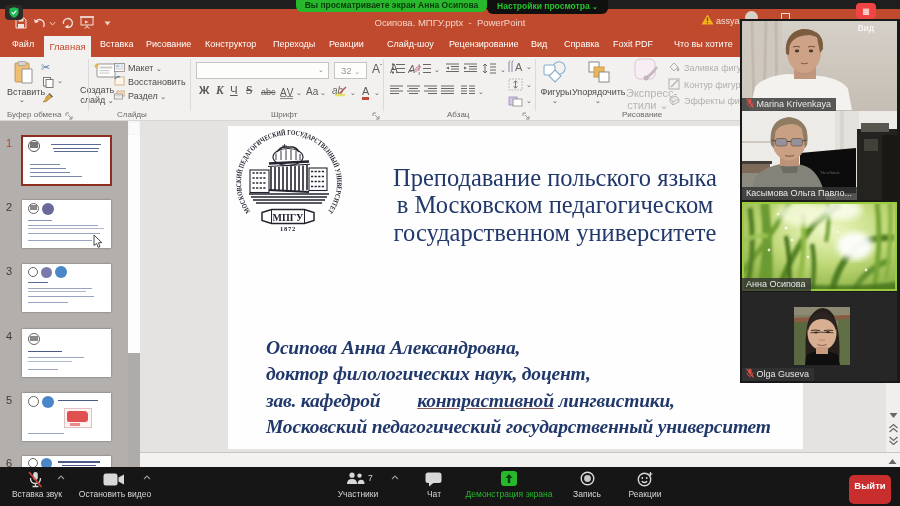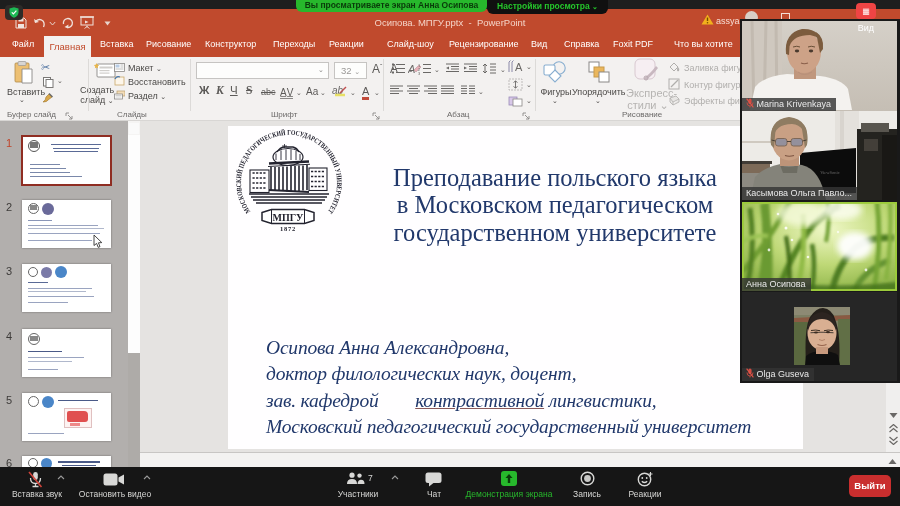--- a/index.html
+++ b/index.html
@@ -47,42 +47,42 @@
   .tnum { position:absolute; left:6px; font-size:11px; color:#3d3b39; }
 
   
   #mainarea { left:140px; top:121px; width:760px; height:331px; background:#e5e3e1; }
   #slide { left:228px; top:126px; width:575px; height:323px; background:#fffeff; }
 
   #slidetitle { left:330px; top:164px; width:450px; text-align:center;
      font-family:"Liberation Serif", serif; font-size:24.5px; line-height:27.4px;
      color:#21386b; }
   #authors { left:266px; top:335px; font-family:"Liberation Serif", serif;
-     font-style:italic; font-size:19.5px; letter-spacing:-0.2px; line-height:26.4px; color:#21386b; }
+     font-style:italic; font-size:19.5px; letter-spacing:-0.2px; line-height:26.4px; color:#21386b;font-weight:bold; }
 
   
   #rightsb { left:886px; top:121px; width:14px; height:331px; background:#f0efee; }
 
   
   #notesbar { left:140px; top:452px; width:760px; height:18px; background:#f3f2f1;
      border-top:1px solid #c8c6c4; color:#565452; font-size:11px; }
 
   
   #vpanel { left:740px; top:19px; width:160px; height:364px; background:#191919;
      z-index:20; }
   .vtile { position:absolute; left:2px; width:155px; overflow:hidden; }
   .vlabel { position:absolute; left:0px; bottom:0px; height:13px;
      background:rgba(52,52,52,.82); color:#e8e8e8; font-size:9px; line-height:13px;
      padding:0 5px 0 4px; white-space:nowrap; }
 
   
   #ztoolbar { left:0; top:467px; width:900px; height:39px; background:#161616;
      z-index:50; }
   .zitem { position:absolute; text-align:center; color:#d6d6d4; font-size:8.5px; }
-  #leavebtn { position:absolute; left:849px; top:8px; width:42px; height:22px;
+  #leavebtn { position:absolute; left:849px; top:8px; width:42px; height:29px;
      background:#c92e2e; border-radius:5px; color:#fff; font-weight:bold;
      font-size:9.5px; text-align:center; line-height:21px; }
 </style>
 </head>
 <body>
   <div class="abs" id="topbar"></div>
   <div class="abs" id="titlebar"></div>
   <div class="abs" id="greenpill">Вы просматриваете экран Анна Осипова</div>
   <div class="abs" id="viewset">Настройки просмотра <span style="font-size:7px;">⌄</span></div>
   <div class="abs" id="shieldbtn"><svg width="18" height="15" viewBox="0 0 18 15">
@@ -323,21 +323,21 @@
       <rect x="1" y="1" width="10" height="10" fill="none" stroke="#b0aeac" stroke-width="1"></rect>
       <path d="M3,9 L10,2" stroke="#b0aeac" stroke-width="1.2"></path>
     </svg>
     <div class="abs" style="left:684px; top:80px; font-size:9px; color:#b0aeac;">Контур фигуры</div>
     <svg class="abs" style="left:668px; top:95px;" width="13" height="11" viewBox="0 0 13 11">
       <path d="M2,3 L8,1 L11,4 L5,7 Z M2,3 L2,7 L5,10 L5,7 M11,4 L11,7 L5,10" fill="#e8e6e4" stroke="#b0aeac" stroke-width="0.8"></path>
     </svg>
     <div class="abs" style="left:684px; top:96px; font-size:9px; color:#b0aeac;">Эффекты фигур</div>
   </div>
 
-  <div class="abs" style="left:7px; top:110px; font-size:8px; color:#6a6867;">Буфер слайд</div>
+  <div class="abs" style="left:7px; top:110px; font-size:8px; color:#6a6867;">Буфер обмена</div>
   <svg class="abs" style="left:65px; top:112px;" width="8" height="8" viewBox="0 0 8 8">
     <path d="M1,1 h3 M1,1 v3 M3,3 L7,7 M7,4 v3 h-3" stroke="#8a8886" stroke-width="0.9" fill="none"></path>
   </svg>
   <div class="abs" style="left:117px; top:110px; font-size:8px; color:#6a6867;">Слайды</div>
   <div class="abs" style="left:271px; top:110px; font-size:8px; color:#6a6867;">Шрифт</div>
   <svg class="abs" style="left:372px; top:112px;" width="8" height="8" viewBox="0 0 8 8">
     <path d="M1,1 h3 M1,1 v3 M3,3 L7,7 M7,4 v3 h-3" stroke="#8a8886" stroke-width="0.9" fill="none"></path>
   </svg>
   <div class="abs" style="left:447px; top:110px; font-size:8px; color:#6a6867;">Абзац</div>
   <svg class="abs" style="left:522px; top:112px;" width="8" height="8" viewBox="0 0 8 8">

